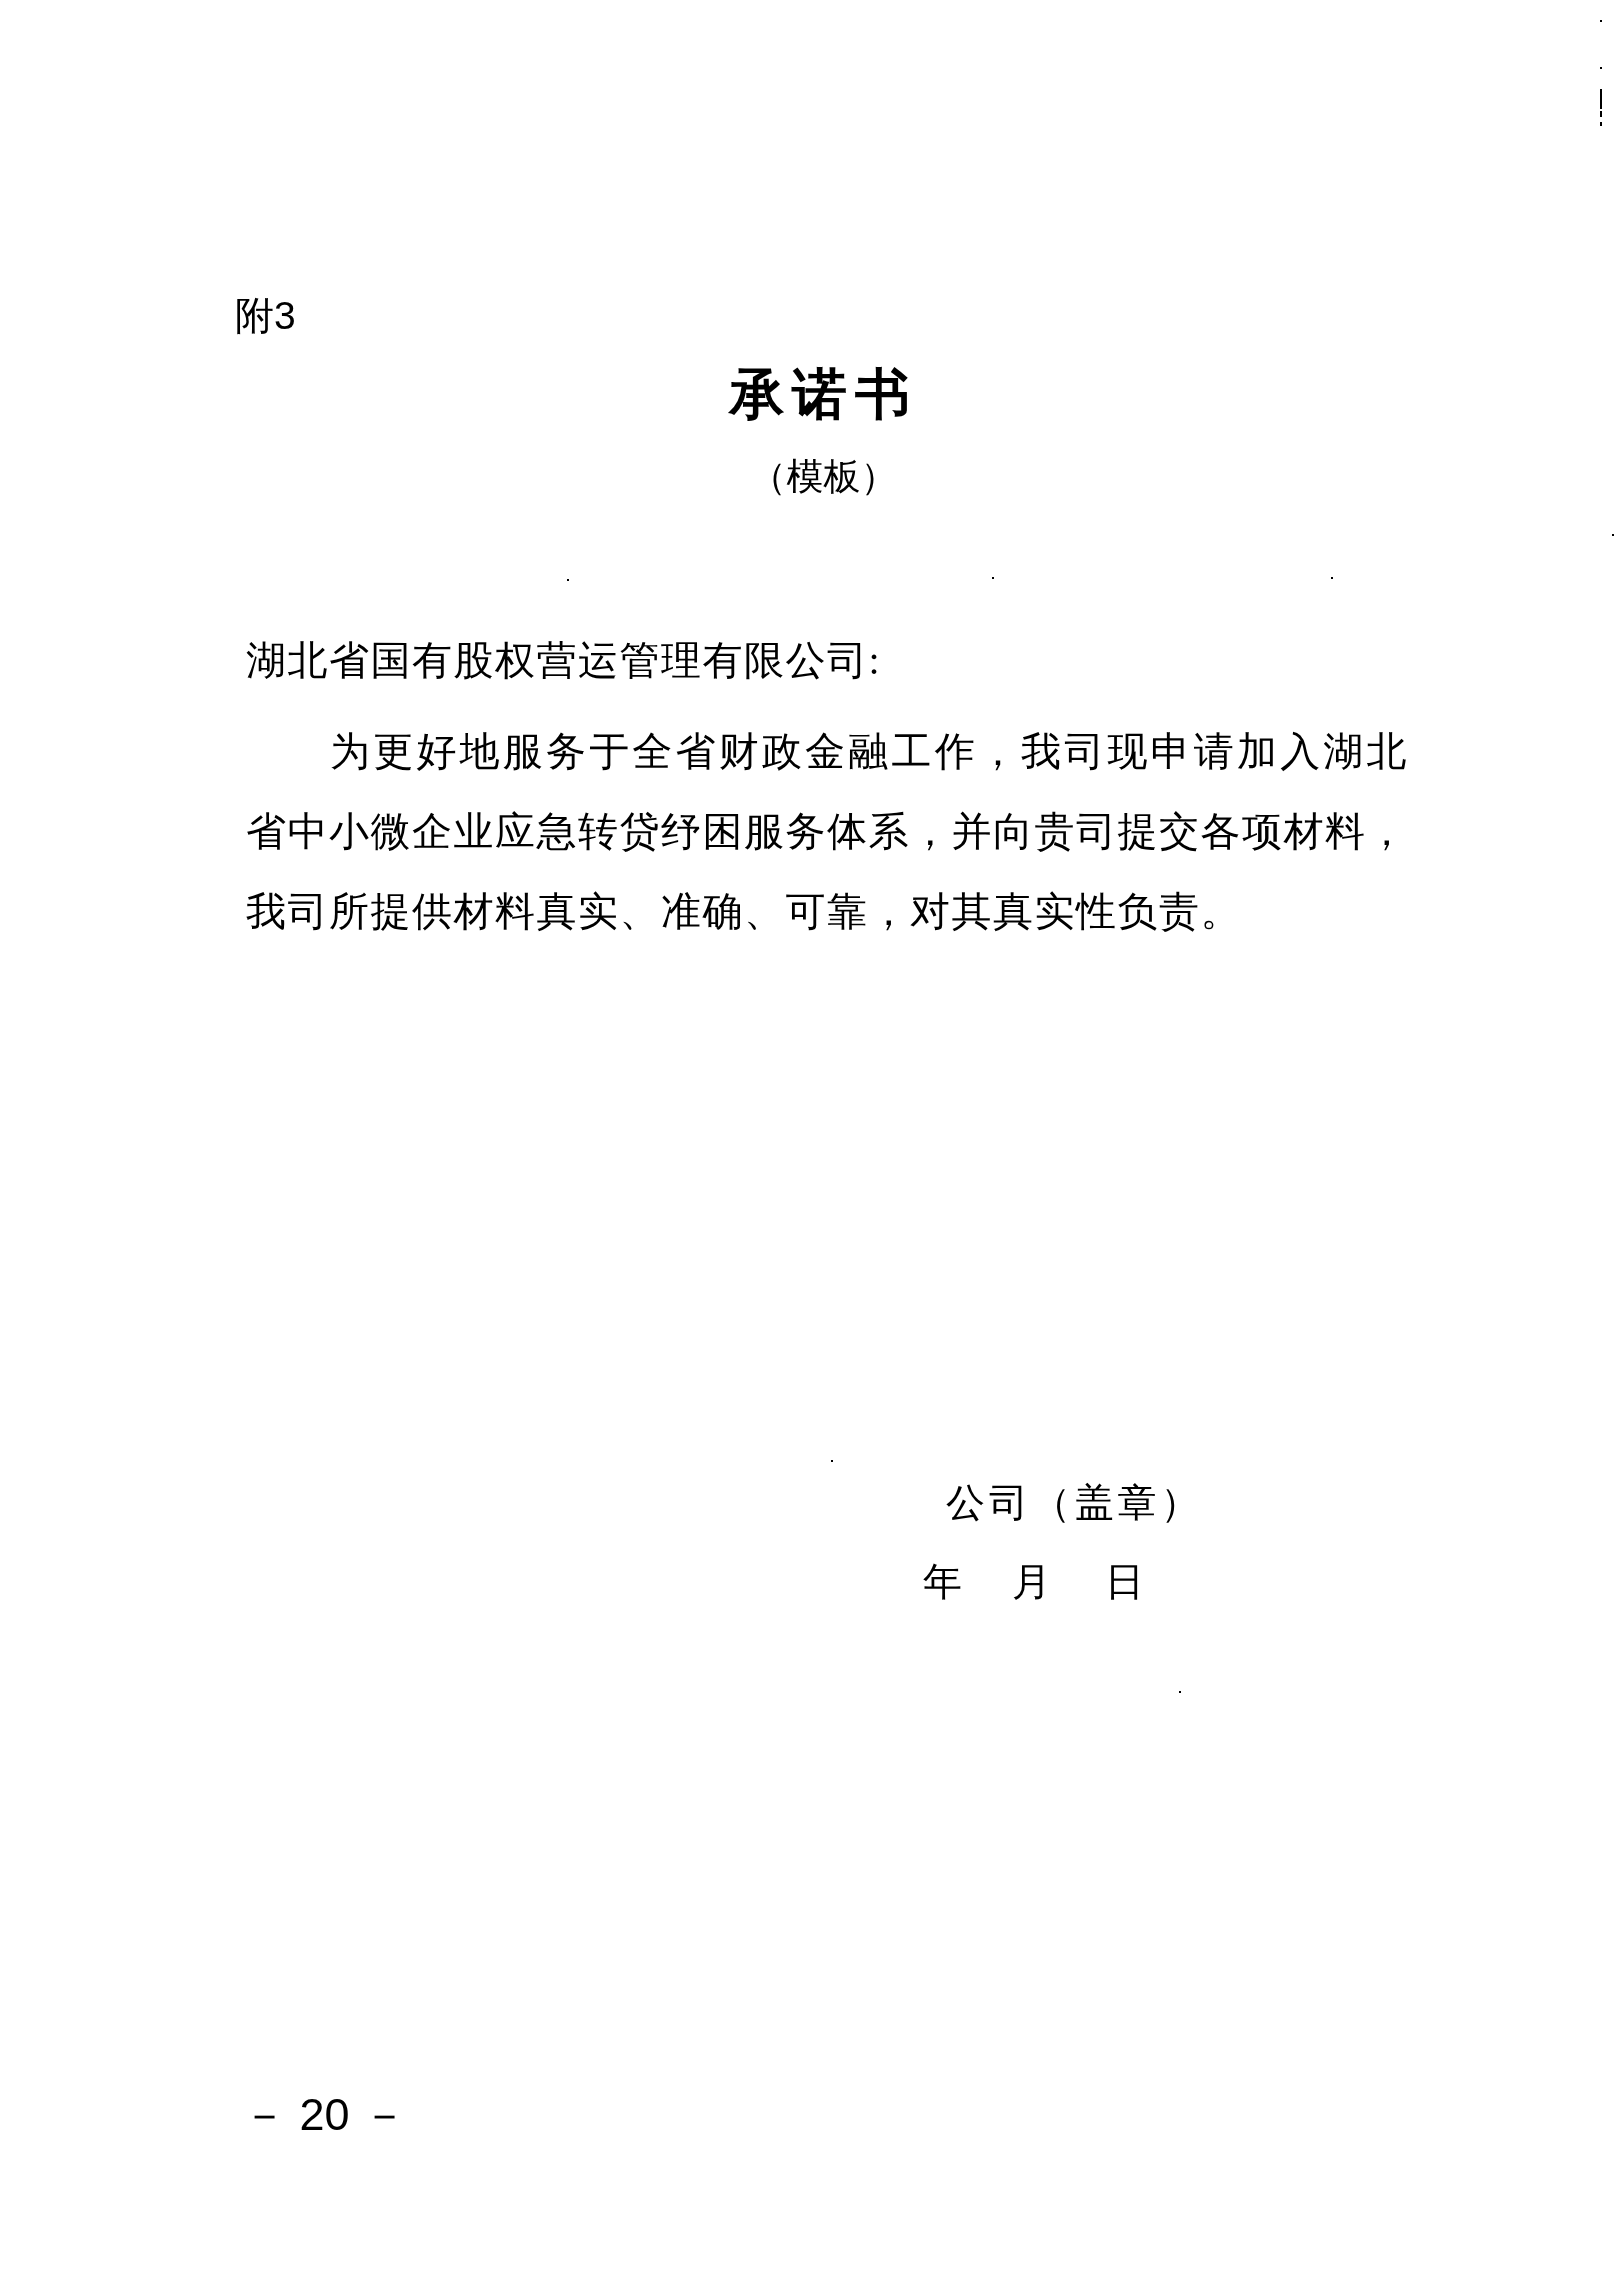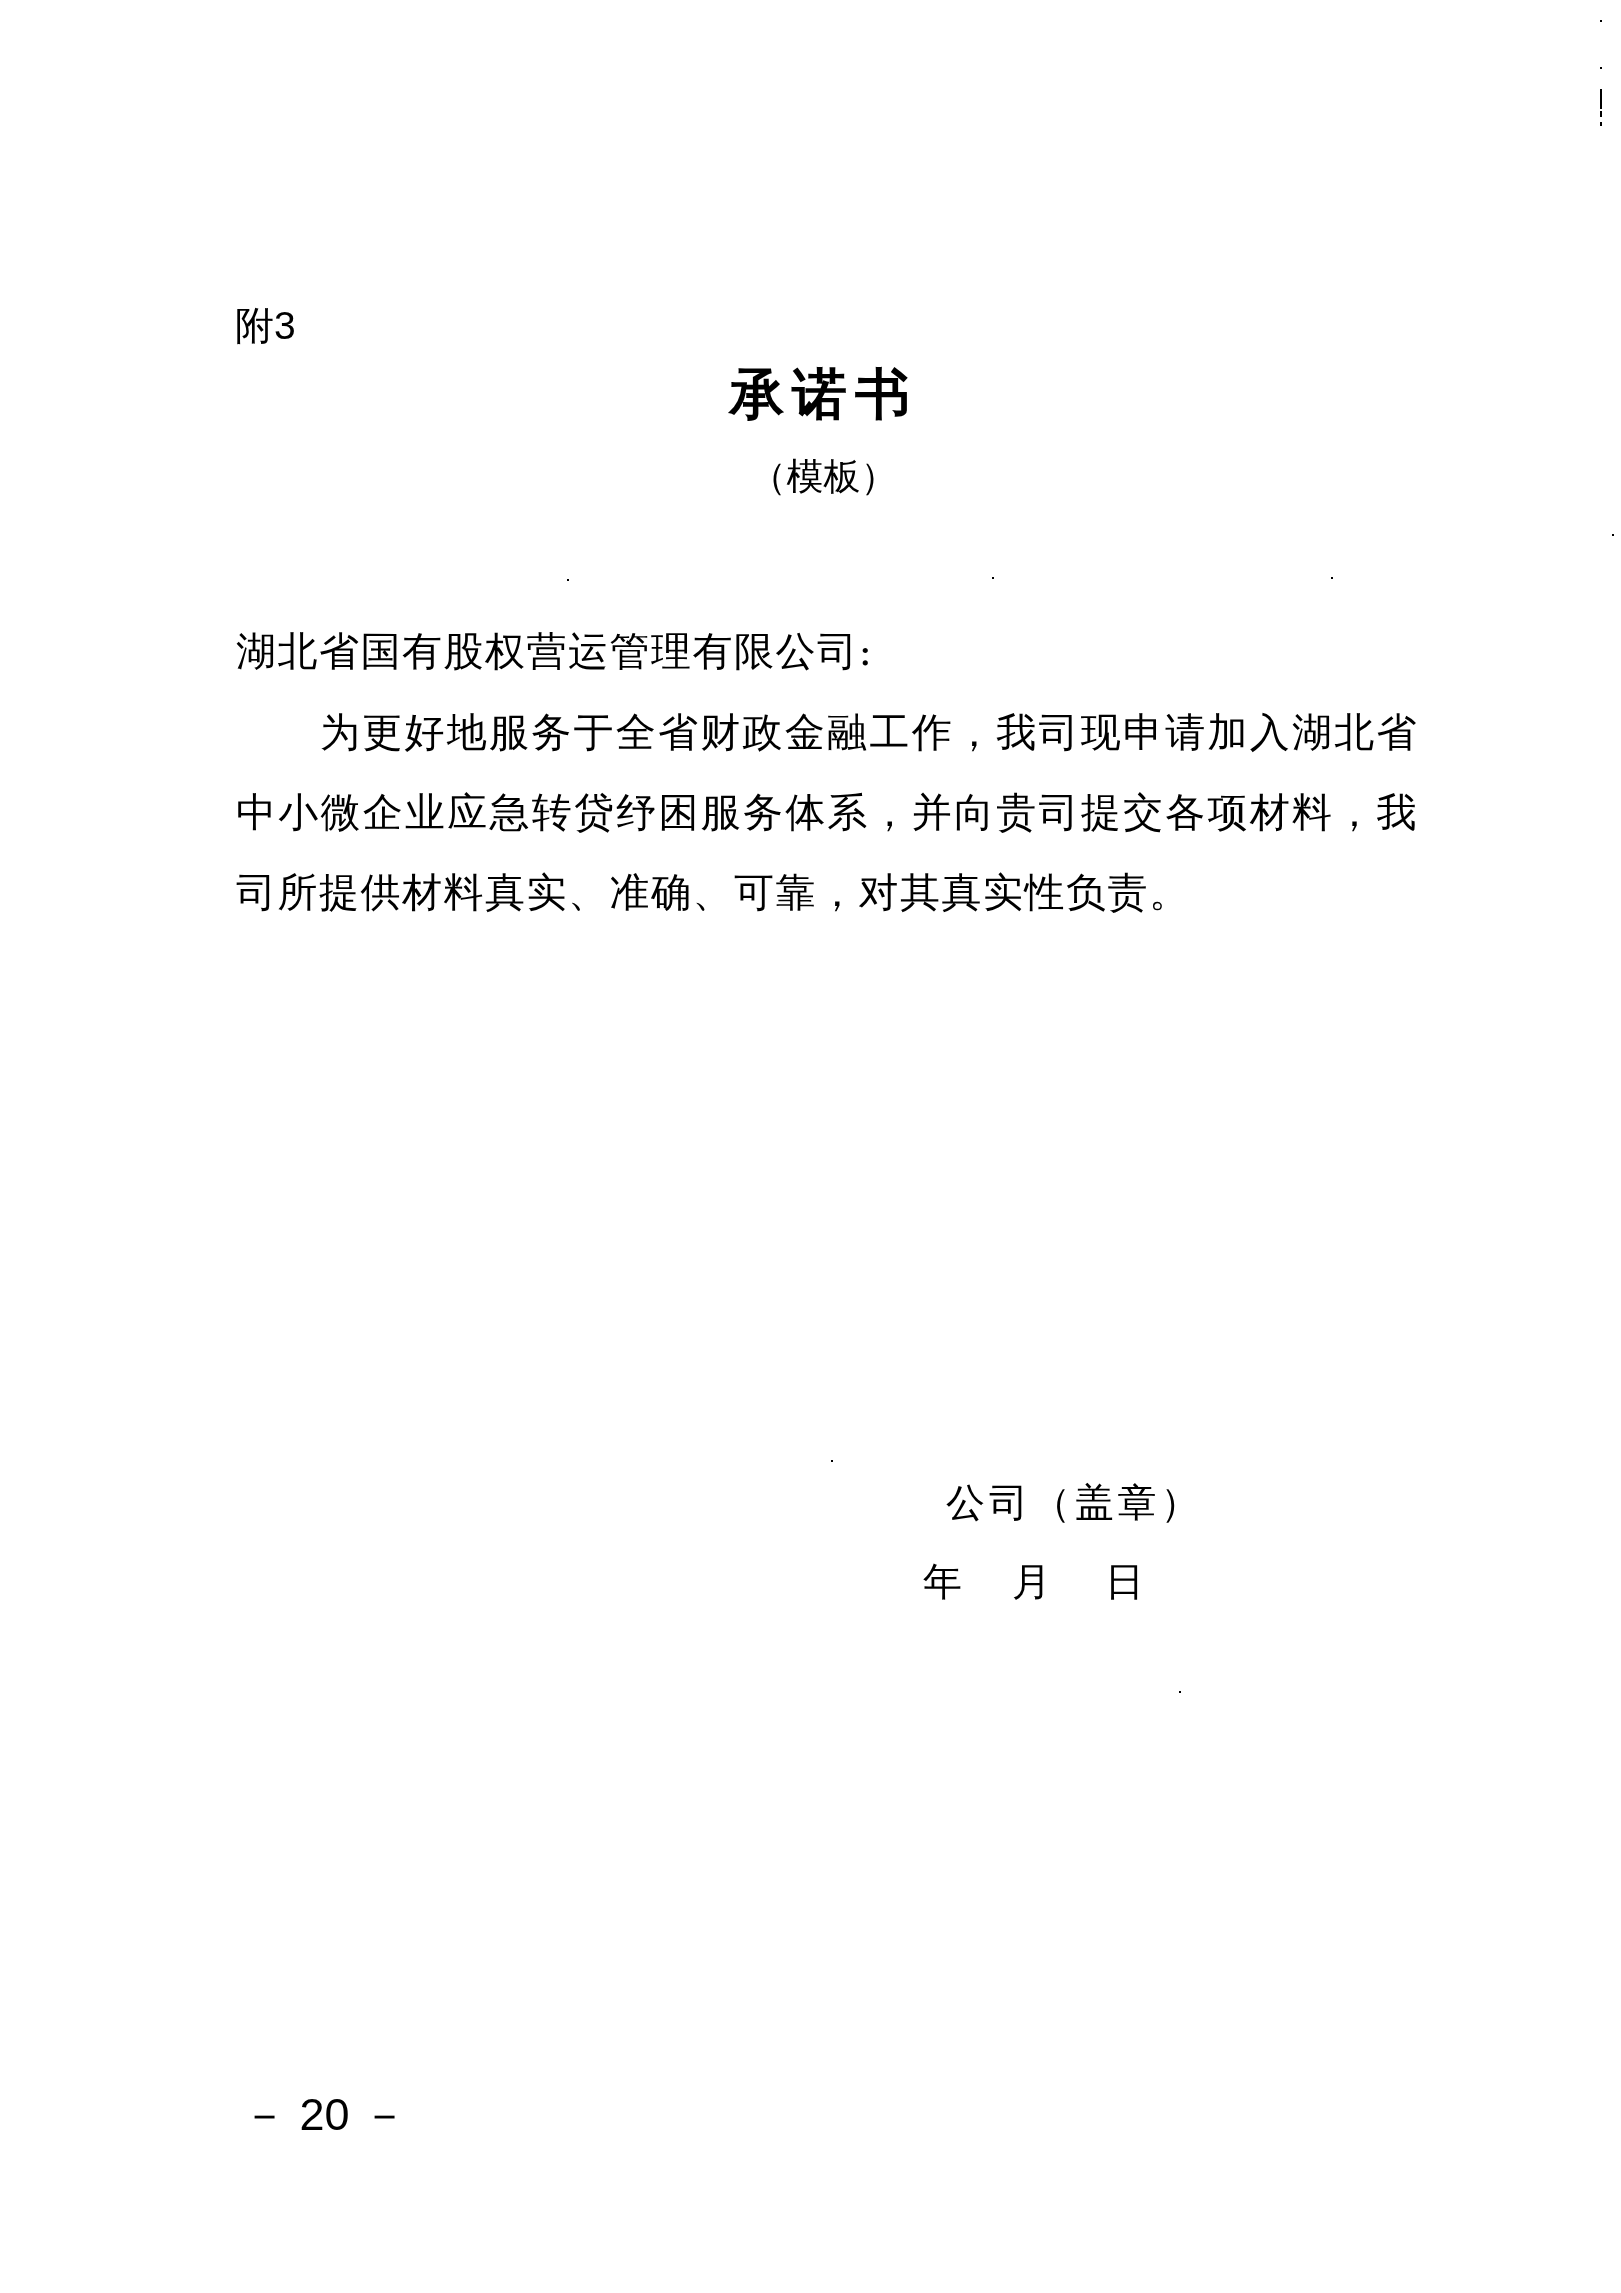--- a/index.html
+++ b/index.html
@@ -1,28 +1,28 @@
 <!DOCTYPE html>
 <html><head>
 <meta charset="utf-8">
 <style>
   html, body { margin:0; padding:0; background:#ffffff; }
   body { width:1621px; height:2294px; position:relative; overflow:hidden;
          font-family:"DejaVu Sans", sans-serif; color:#000; }
   .abs { position:absolute; white-space:nowrap; }
   .attach { left:235px; top:292px; font-size:39px; line-height:47px;
-            font-family:"Liberation Sans","DejaVu Sans", sans-serif;margin-top:10px; }
+            font-family:"Liberation Sans","DejaVu Sans", sans-serif; }
   .title { left:0; width:1647px; top:361px; text-align:center;
            font-family:"DejaVu Serif", serif; font-weight:bold;
            font-size:55px; line-height:65px; letter-spacing:7.8px; }
   .subtitle { left:0; width:1647px; top:453px; text-align:center;
               font-family:"DejaVu Serif", serif; font-size:37px; line-height:47px; }
   .body { left:235px; top:610px; width:1184px;
           font-family:"DejaVu Serif", serif; font-size:40px; line-height:80px; }
-  .body p { margin:1px; padding:0; text-align:justify; text-align-last:left; letter-spacing:1.5px; }
+  .body p { margin:11px; padding:0; text-align:justify; text-align-last:left; letter-spacing:1.5px;font-family:Liberation Serif, serif; }
   .body p.indent { text-indent:84px; }
   .sig1 { left:946px; top:1477px; font-family:"DejaVu Serif", serif; font-size:39px; line-height:51px; letter-spacing:3.9px; }
   .sig2 { left:923px; top:1556px; font-family:Liberation Serif, serif; font-size:39px; line-height:51px; }
   .sig2 span { display:inline-block; }
   .sig2 .year { width:89px; }
   .sig2 .month { width:93px; }
   .pagenum { left:242px; top:2093px; font-family:Liberation Sans, sans-serif; font-size:45px; line-height:43px; }
   .speck { position:absolute; width:2px; height:2px; background:#000; }
   .edge-mark { position:absolute; left:1600px; width:2px; background:#000; }
 </style>

